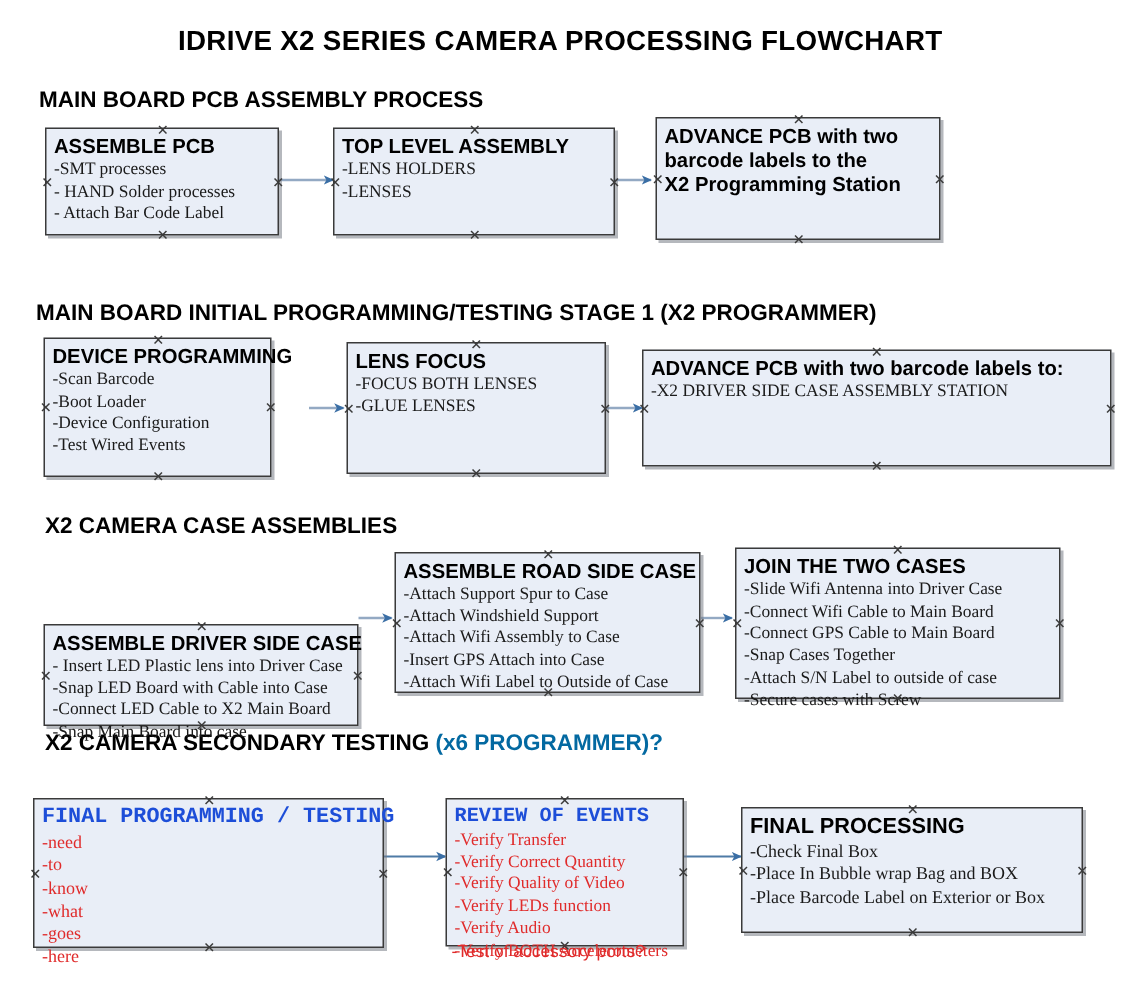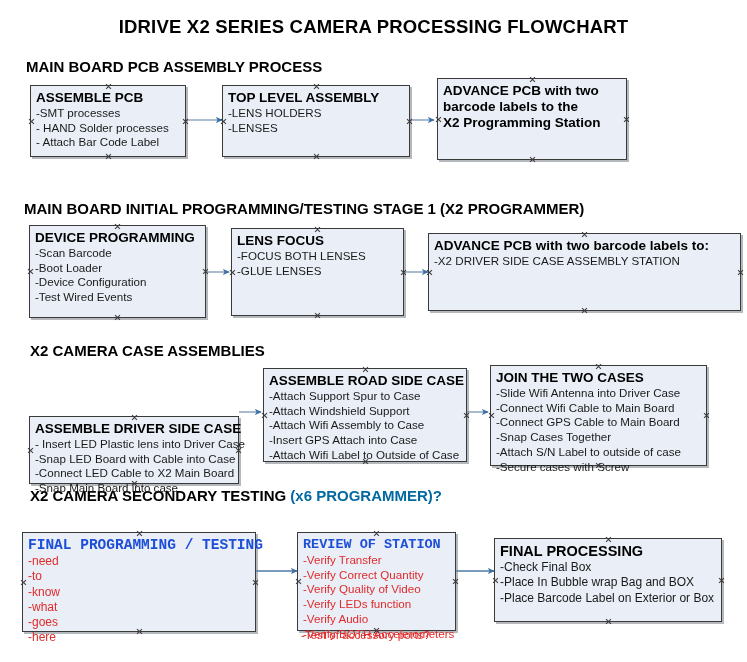--- a/index.html
+++ b/index.html
@@ -57,20 +57,21 @@
     font-weight: bold;
     color: #000000;
     line-height: 1.18;
     white-space: nowrap;
   }
   .node .line {
     font-size: 11.6px;
     color: #1a1a1a;
     line-height: 1.27;
     white-space: nowrap;
+    font-family: Liberation Serif, serif;
   }
   .node.red .title { color: #1d4ed8; font-family: Liberation Mono, monospace; }
   .node.red .line  { color: #e02b2b; }
 
   .node.t-big .title { font-size: 14.5px; }
   .node.t-big .line  { font-size: 12px; }
 
   
   .handle {
     position: absolute;
@@ -172,21 +173,21 @@
     <div class="title">ADVANCE PCB with two</div>
     <div class="title">barcode labels to the</div>
     <div class="title"> X2 Programming Station</div>
   </div>
   <span class="handle" style="left:50%; top:0;"></span>
   <span class="handle" style="left:50%; top:100%;"></span>
   <span class="handle" style="left:0; top:50%;"></span>
   <span class="handle" style="left:100%; top:50%;"></span>
 </div>
 
-<div class="node" style="left:29px; top:225px; width:177px; height:93px;">
+<div class="node" style="left:29px; top:225px; width:152px; height:93px;">
   <div class="inner">
     <div class="title">DEVICE PROGRAMMING</div>
     <div class="line">-Scan Barcode</div>
     <div class="line">-Boot Loader</div>
     <div class="line">-Device Configuration</div>
     <div class="line">-Test Wired Events</div>
   </div>
   <span class="handle" style="left:50%; top:0;"></span>
   <span class="handle" style="left:50%; top:100%;"></span>
   <span class="handle" style="left:0; top:50%;"></span>
@@ -272,21 +273,21 @@
     <div class="line">-here</div>
   </div>
   <span class="handle" style="left:50%; top:0;"></span>
   <span class="handle" style="left:50%; top:100%;"></span>
   <span class="handle" style="left:0; top:50%;"></span>
   <span class="handle" style="left:100%; top:50%;"></span>
 </div>
 
 <div class="node red" style="left:297px; top:532px; width:159px; height:99px;">
   <div class="inner">
-    <div class="title">REVIEW OF STATION</div>
+    <div class="title">REVIEW OF EVENTS</div>
     <div class="line">-Verify Transfer</div>
     <div class="line">-Verify Correct Quantity</div>
     <div class="line">-Verify Quality of Video</div>
     <div class="line">-Verify LEDs function</div>
     <div class="line">-Verify Audio</div>
     <div class="line">-Verify BOTH Accelerometers</div>
   </div>
   <span class="handle" style="left:50%; top:0;"></span>
   <span class="handle" style="left:50%; top:100%;"></span>
   <span class="handle" style="left:0; top:50%;"></span>

